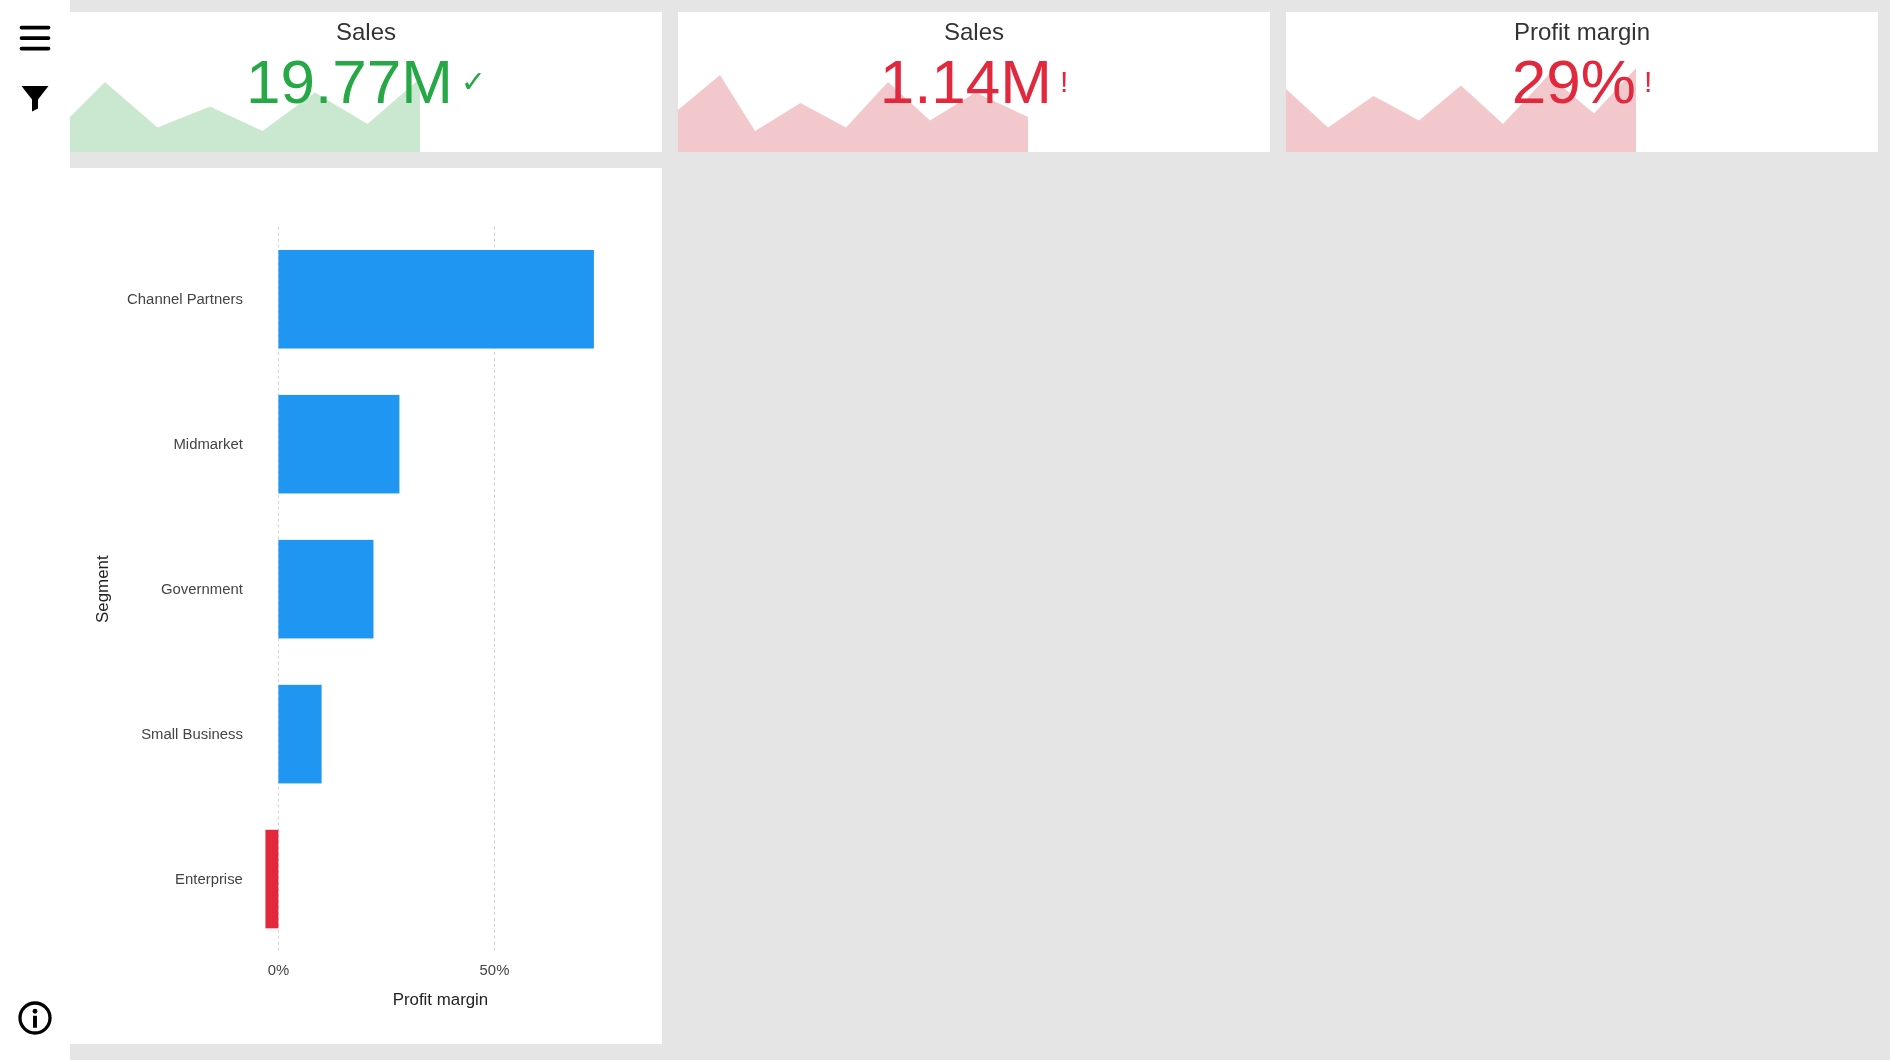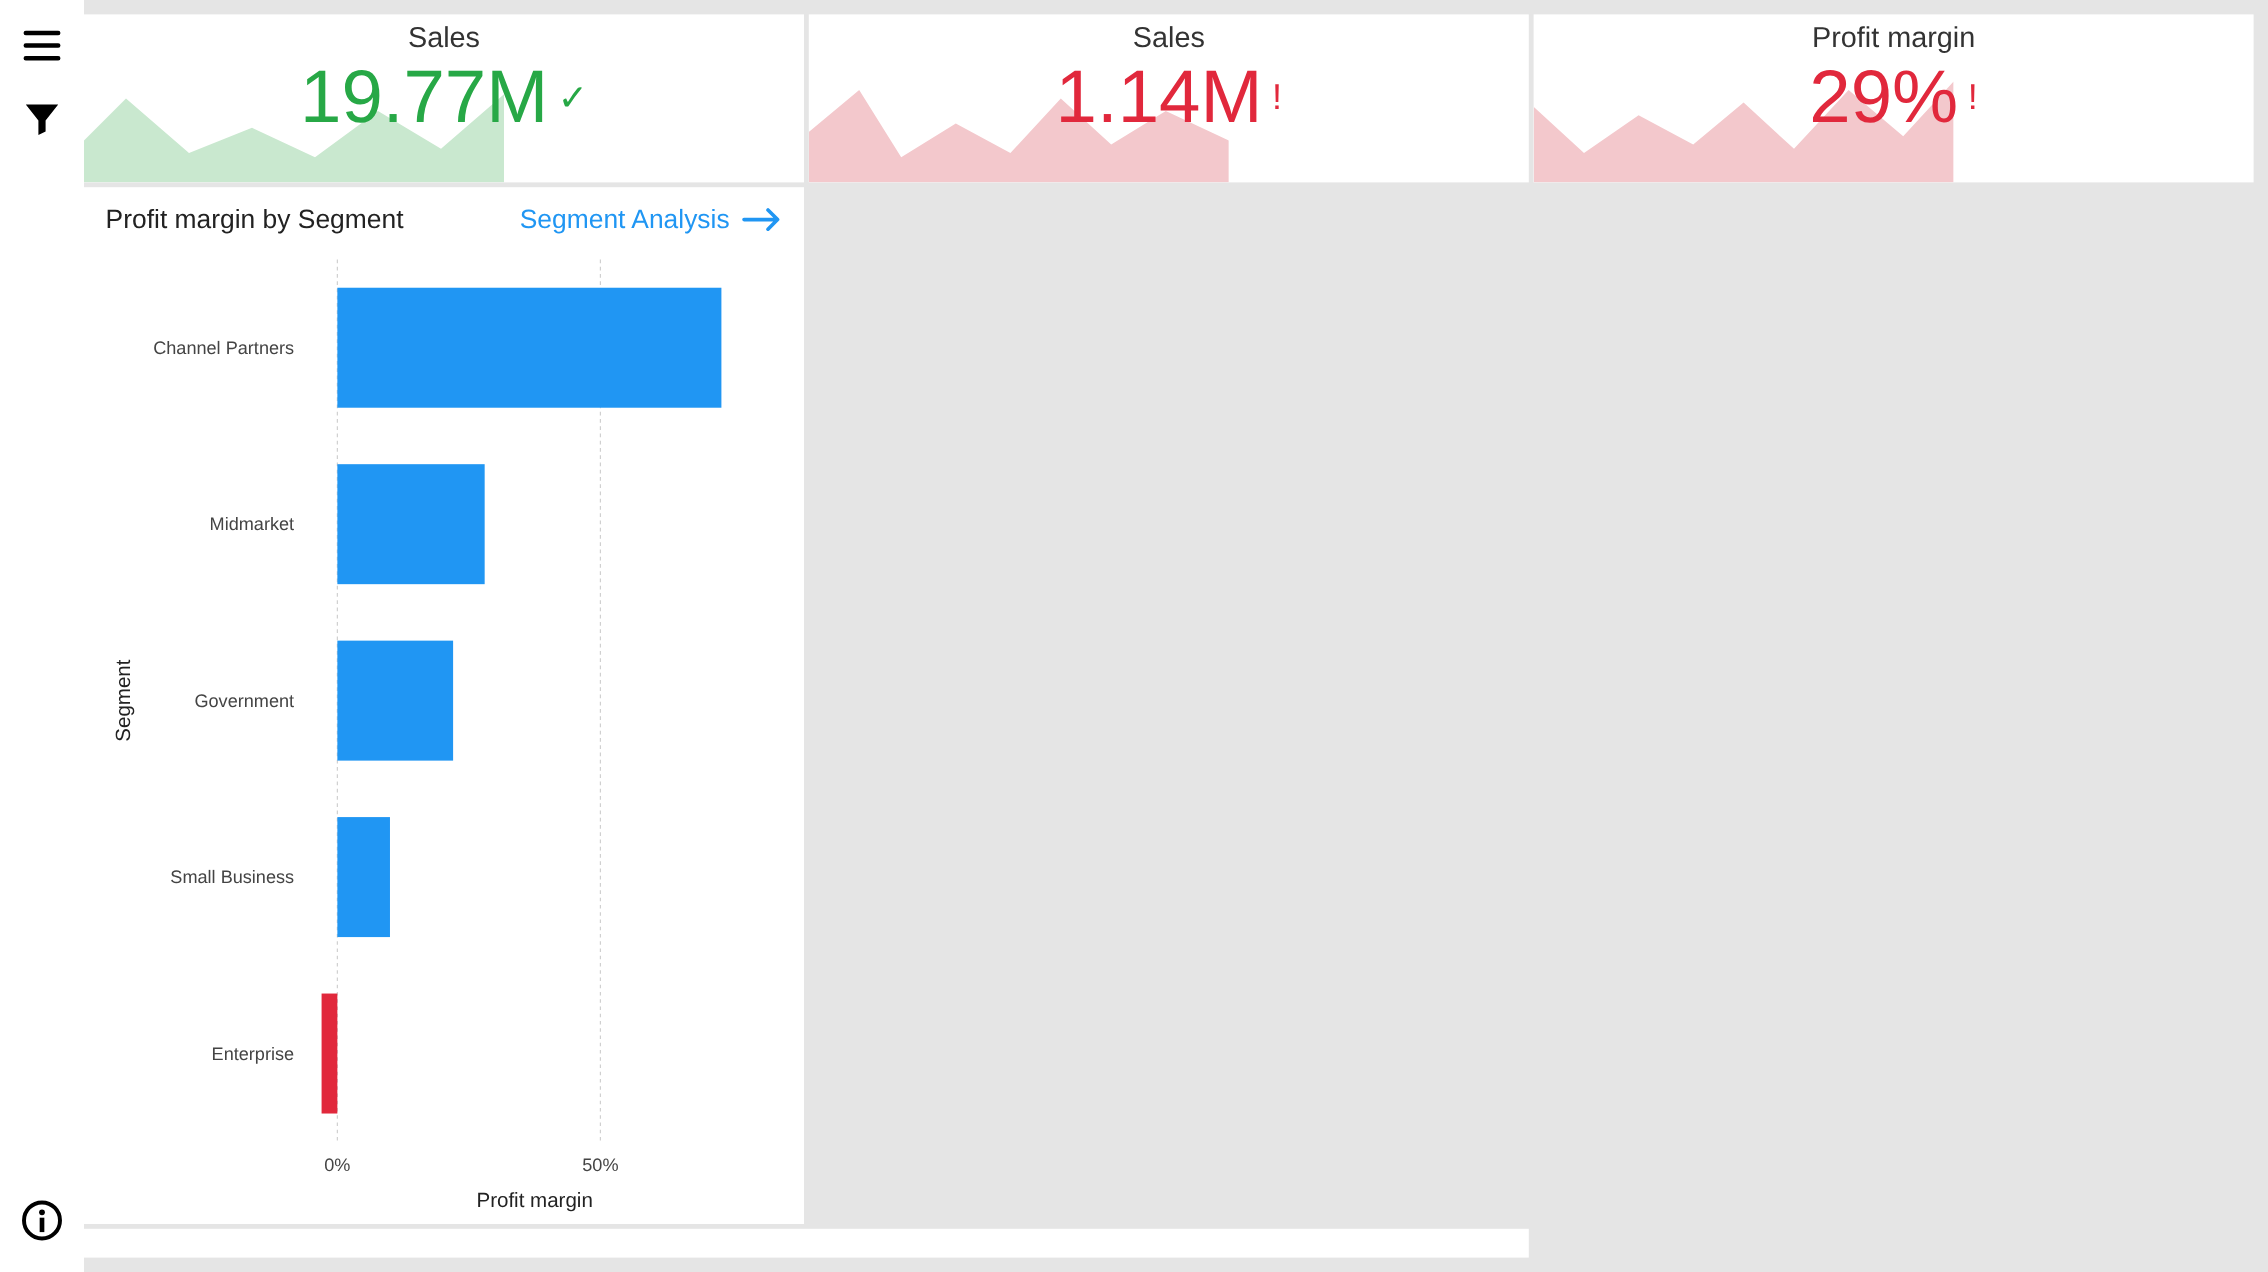--- a/index.html
+++ b/index.html
@@ -24,21 +24,21 @@
   .sidebar svg { width: 36px; height: 36px; }
   .info-btn {
     position: absolute;
     bottom: 20px;
   }
   .main {
     flex: 1;
     display: grid;
     grid-template-columns: 1fr 1fr 1fr;
     grid-template-rows: 140px 420px 440px;
-    gap: 4px;
+    gap: 16px;
     padding: 12px 12px 12px 0;
   }
   .card {
     background: #fff;
   }
   .kpi {
     position: relative;
     overflow: hidden;
     display: flex;
     flex-direction: column;
@@ -138,29 +138,20 @@
     </div>
   </div>
 
   <div class="card linechart-card">
     
     
     
   </div>
 
   <div class="card segchart-card">
-    <div class="seg-header">
-      <div class="seg-title">Profit margin by Segment</div>
-      <div class="seg-link">
-        <span>Segment Analysis</span>
-        <svg width="34" height="24" viewBox="0 0 34 24">
-            <path d="M2 12h28M22 4l8 8-8 8" stroke="#2096f3" stroke-width="3" fill="none" stroke-linecap="round" stroke-linejoin="round"></path>
-          </svg>
-      </div>
-    </div>
     <svg id="segchart-svg" style="flex:1;width:100%" viewBox="0 0 560 810">
         <line x1="191.76470588235293" y1="20" x2="191.76470588235293" y2="750" class="gridline"></line>
         <text x="191.76470588235293" y="774" text-anchor="middle" class="axis-text">0%</text>
         <line x1="409.4117647058823" y1="20" x2="409.4117647058823" y2="750" class="gridline"></line>
         <text x="409.4117647058823" y="774" text-anchor="middle" class="axis-text">50%</text>
         <rect x="191.76470588235293" y="43.36" width="317.7647058823529" height="99.28" fill="#2096f3"></rect>
         <text x="156" y="98" text-anchor="end" class="axis-text">Channel Partners</text>
         <rect x="191.76470588235293" y="189.36" width="121.88235294117646" height="99.28" fill="#2096f3"></rect>
         <text x="156" y="244" text-anchor="end" class="axis-text">Midmarket</text>
         <rect x="191.76470588235293" y="335.36" width="95.76470588235293" height="99.28" fill="#2096f3"></rect>

